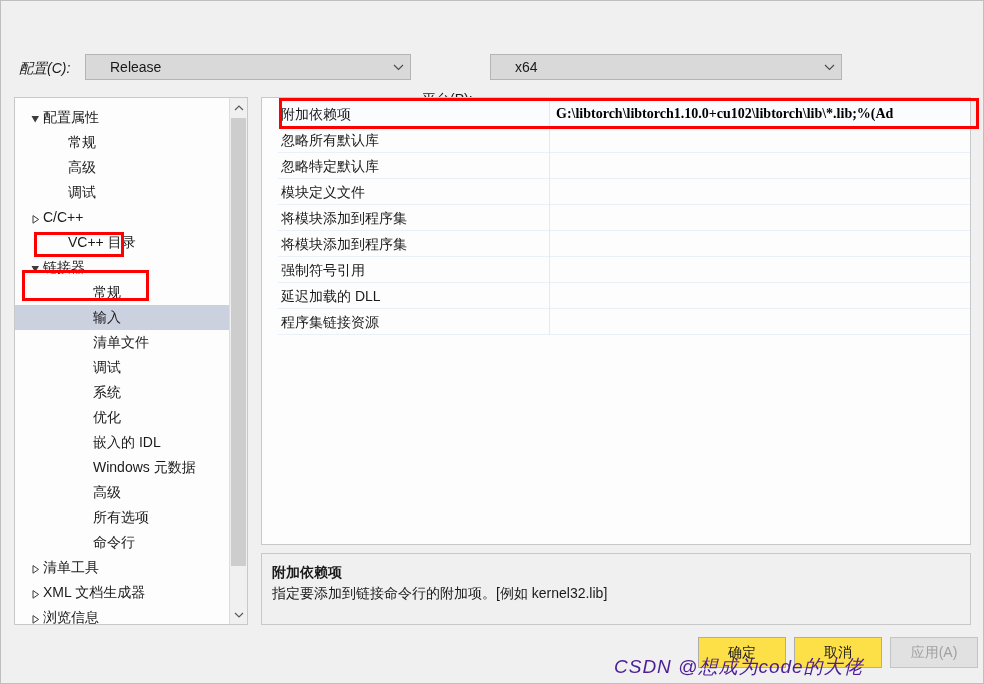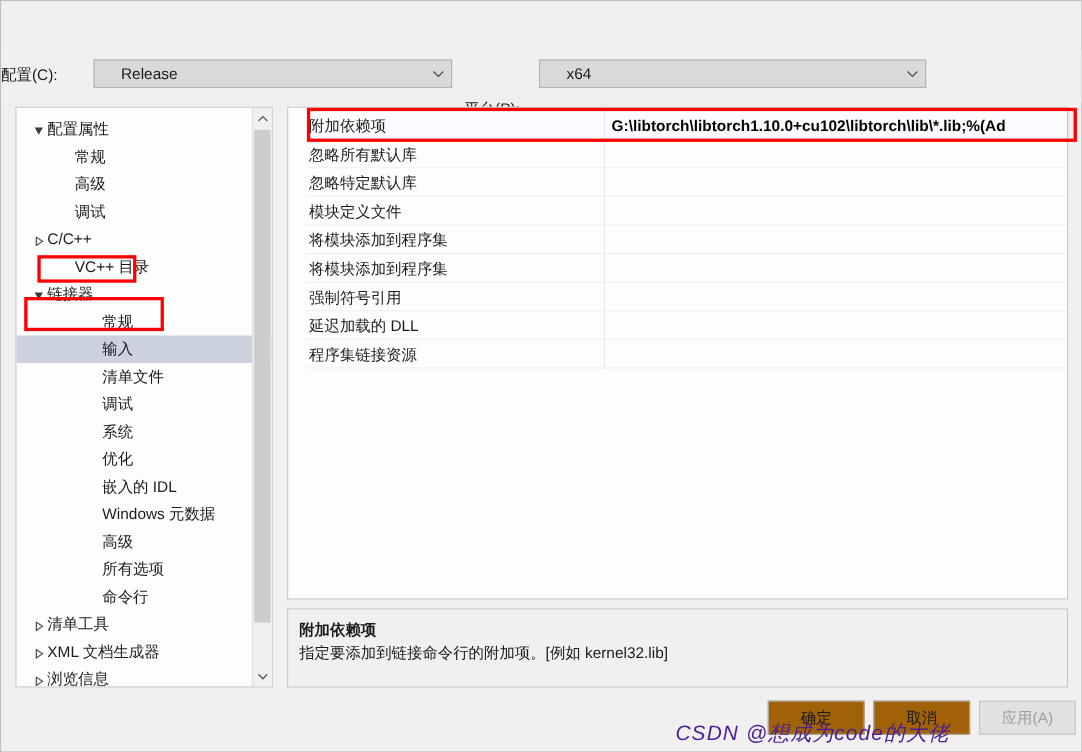--- a/index.html
+++ b/index.html
@@ -70,21 +70,21 @@
     width: 982px; height: 47px;
     background: #f0f0f0;
   }
   .tb-label {
     position: absolute;
     top: 14px;
     font-size: 14px;
     color: #1a1a1a;
     white-space: nowrap;
   }
-  #config-label { left: 0; }
+  #config-label { left: 18px; font-style: italic; }
   #platform-label { left: 421px; margin-top: 31px; }
 
   .combo {
     position: absolute;
     top: 8px;
     height: 26px;
     background: #d9d9d9;
     border: 1px solid #b4b4b4;
     box-sizing: border-box;
     display: flex;
@@ -238,20 +238,21 @@
   }
   .grid-value {
     position: absolute;
     left: 278px; top: 0;
     width: 420px;
     font-size: 14px;
     font-weight: bold;
     color: #000000;
     white-space: nowrap;
     overflow: hidden;
+    font-family: Liberation Serif, serif;
   }
   #row-selected-bg {
     position: absolute;
     left: 0; top: 0;
     width: 692px; height: 26px;
     background: #fafcff;
   }
 
   
   #desc-pane {
@@ -275,21 +276,21 @@
     color: #1a1a1a;
     line-height: 22px;
     white-space: nowrap;
   }
 
   
   .dlg-btn {
     position: absolute;
     top: 636px;
     width: 88px; height: 31px;
-    background: #a16207;
+    background: #fde047;
     border: 1px solid #adadad;
     box-sizing: border-box;
     font-family: "Liberation Sans", "DejaVu Sans", sans-serif;
     font-size: 14px;
     color: #1a1a1a;
     text-align: center;
     line-height: 29px;
     cursor: default;
     white-space: nowrap;
   }

